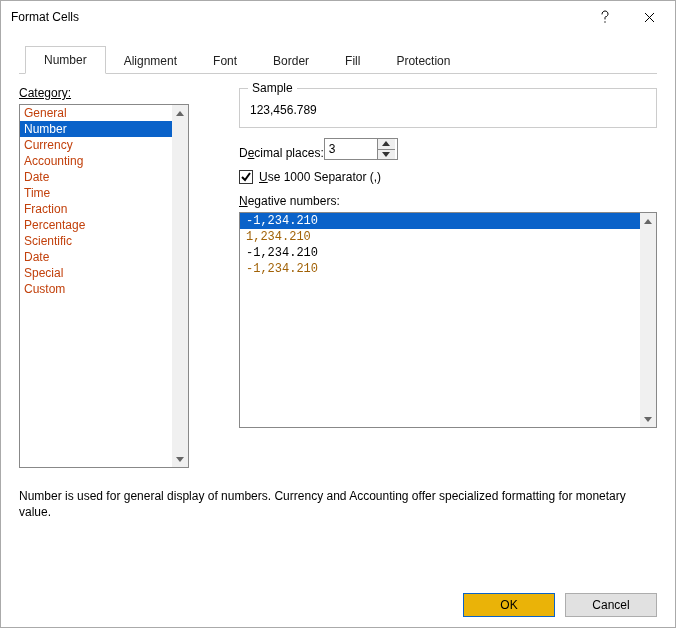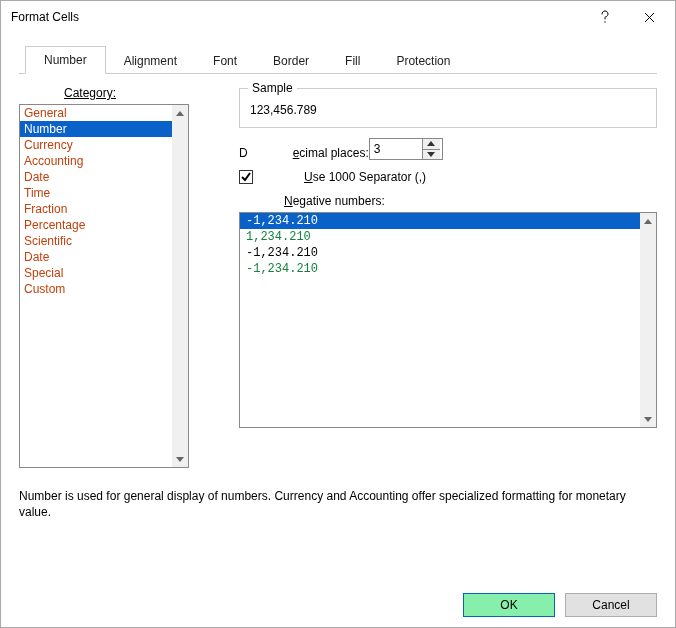--- a/index.html
+++ b/index.html
@@ -34,26 +34,26 @@
   .spinbtns { width: 18px; display: flex; flex-direction: column; border-left: 1px solid #888; }
   .spinbtns div { flex: 1; display: flex; align-items: center; justify-content: center; background: #efefef; }
   .spinbtns div + div { border-top: 1px solid #888; }
   .spinbtns svg { width: 8px; height: 5px; fill: #333; }
   .chk { width: 14px; height: 14px; border: 1px solid #333; display: inline-flex; align-items: center; justify-content: center; margin-right: 6px; }
   .chk svg { width: 10px; height: 10px; stroke: #000; stroke-width: 2; fill: none; }
   .neglist { border: 1px solid #888; height: 216px; position: relative; background: #fff; }
   .neglist .items { position: absolute; left: 0; right: 16px; top: 0; bottom: 0; }
   .neglist .item { padding: 0 6px; line-height: 16px; font-family: Liberation Mono, monospace; }
   .neglist .item.selected { background: #0a62c9; color: #fff; }
-  .red { color: #15803d; }
+  .red { color: #a16207; }
   .desc { margin-top: 20px; line-height: 16px; flex: 1; }
   .buttons { display: flex; justify-content: flex-end; gap: 10px; padding-top: 6px; }
   .btn { width: 92px; height: 24px; background: #e1e1e1; border: 1px solid #adadad; display: flex; align-items: center; justify-content: center; }
-  .btn.default { background: #86efac; border: 1.5px solid #0a62c9; }
-  .u { text-decoration: underline; margin-left: 45px; }
+  .btn.default { background: #eab308; border: 1.5px solid #0a62c9; }
+  .u { text-decoration: underline; }
 </style>
 </head>
 <body>
 
 <div class="window">
   <div class="titlebar">
     <div class="title">Format Cells</div>
     <div class="tbtn">
       <svg width="10" height="14" viewBox="0 0 10 14">
           <path d="M2 4c0-1.5 1.3-3 3-3s3 1.3 3 3c0 1.2-.8 2-1.6 2.6C5.6 6.2 5 7 5 8v1" stroke-linecap="round"></path>

